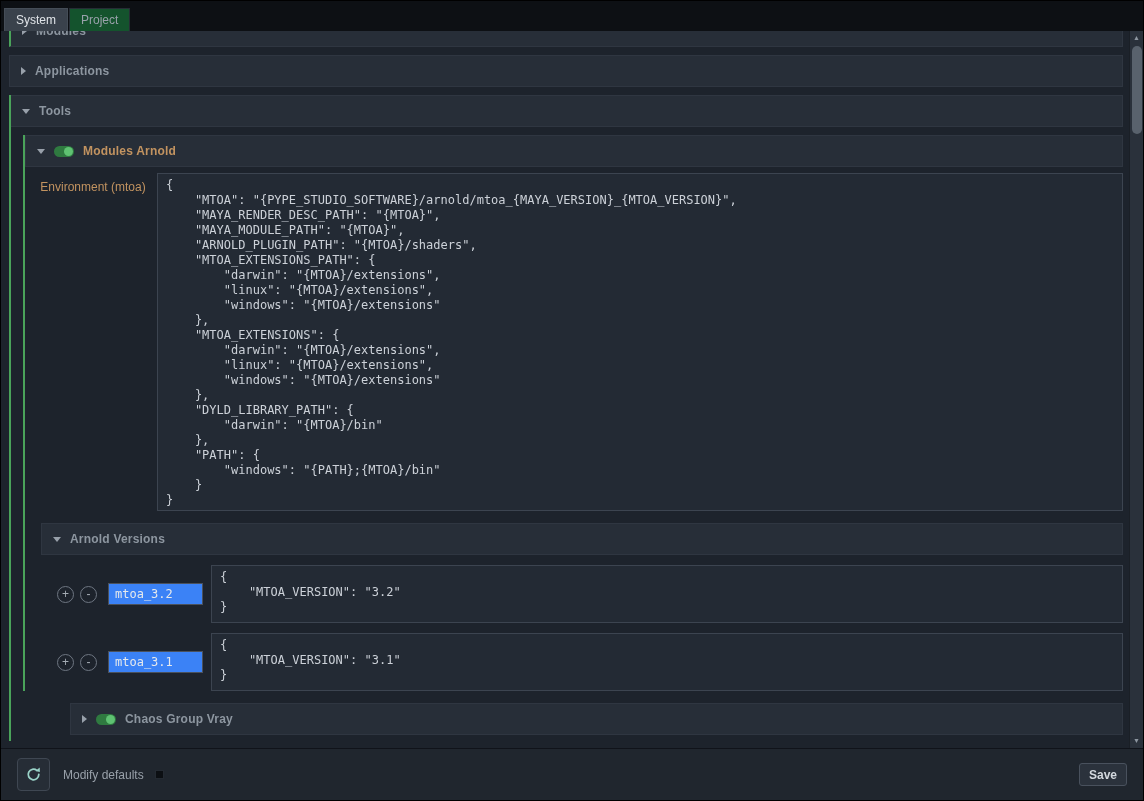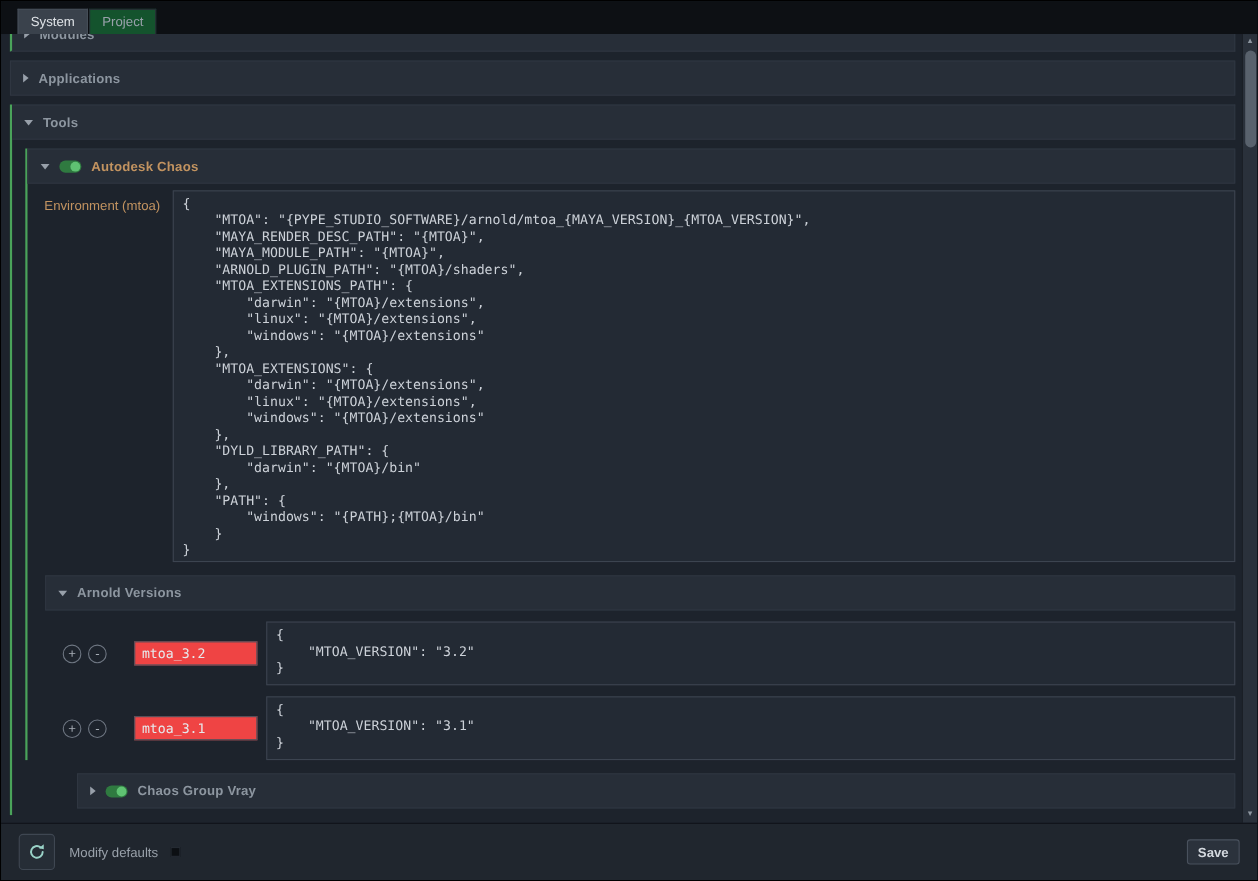--- a/index.html
+++ b/index.html
@@ -1,21 +1,21 @@
 <!DOCTYPE html>
 <html><head>
 <meta charset="utf-8">
 <style>
   * { margin:0; padding:0; box-sizing:border-box; }
   html,body { width:1144px; height:801px; overflow:hidden; }
   body { background:#14181d; font-family:"Liberation Sans", sans-serif; }
   .app { width:1144px; height:801px; display:flex; flex-direction:column; background:#1d232c; border:1px solid #000; }
 
   
-  .tabbar { height:30px; flex:none; background:#0d1014; display:flex; align-items:flex-end; padding-left:15px; gap:1px; }
+  .tabbar { height:30px; flex:none; background:#0d1014; display:flex; align-items:flex-end; padding-left:3px; gap:1px; }
   .tab { height:23px; padding:0 11px; display:flex; align-items:center; font-size:12px; color:#99a1ab; background:#14532d; border:1px solid #262d35; border-bottom:none; cursor:default; }
   .tab.active { background:#3a424c; color:#e0e4e8; border-color:#454d57; }
 
   
   .content-row { flex:1; display:flex; min-height:0; }
   .content { flex:1; overflow:hidden; padding:0 6px 0 8px; background:#1d232c; }
 
   .hdr { height:32px; background:#272e38; border:1px solid #2f3641; display:flex; align-items:center; gap:9px; padding:0 11px; margin-bottom:8px; }
   .hdr-label { font-size:12px; font-weight:bold; color:#8d96a0; letter-spacing:.2px;text-align:center; }
   .hdr-label.modified { color:#c29360; }
@@ -34,22 +34,22 @@
   textarea { background:#232a34; border:1px solid #3c4450; color:#ccd1d8;
              font-family:"DejaVu Sans Mono", monospace; font-size:12px; line-height:15px;
              padding:4px 8px; resize:none; white-space:pre; overflow:hidden; display:block; }
   .env-text { flex:1; height:338px; }
 
   .versions { margin-left:16px; margin-top:12px; }
   .versions > .hdr { margin-bottom:0; }
   .vrow { display:flex; align-items:center; gap:6px; margin-top:10px; padding-left:16px; }
   .circle-btn { width:17px; height:17px; flex:none; border-radius:50%; border:1px solid #6e7682;
                 color:#a6adb5; font-size:12px; line-height:14px; text-align:center; background:transparent; cursor:default; }
-  .vname { width:112px; height:22px; flex:none; background:#ef4444; border:1px solid #4a515c; color:#e6e9ec;
-           font-family:"DejaVu Sans Mono", monospace; font-size:12px; padding:0 6px; margin-left:19px; }
+  .vname { width:95px; height:22px; flex:none; background:#3b82f6; border:1px solid #4a515c; color:#e6e9ec;
+           font-family:"DejaVu Sans Mono", monospace; font-size:12px; padding:0 6px; margin-left:5px; }
   .vtext { flex:1; height:58px; margin-left:2px; }
 
   .vray-hdr { margin-top:12px; margin-bottom:2px;margin-left:47px; }
 
   
   .chev { width:0; height:0; flex:none; }
   .chev.down { border-left:4px solid transparent; border-right:4px solid transparent; border-top:5px solid #98a0aa; }
   .chev.right { border-top:4px solid transparent; border-bottom:4px solid transparent; border-left:5px solid #98a0aa; }
   .toggle { width:20px; height:11px; flex:none; border-radius:6px; background:#2f7a40; position:relative; }
   .toggle::after { content:""; position:absolute; right:1px; top:1px; width:9px; height:9px; border-radius:50%; background:#5fc272; }
@@ -104,21 +104,21 @@
           <span class="chev down"></span>
           <span class="hdr-label">Tools</span>
         </div>
 
         <div class="tools-body">
 
           <div class="arnold-group">
             <div class="hdr">
               <span class="chev down"></span>
               <span class="toggle"></span>
-              <span class="hdr-label modified">Autodesk Chaos</span>
+              <span class="hdr-label modified">Modules Arnold</span>
             </div>
 
             <div class="env-row">
               <div class="env-label">Environment (mtoa)</div>
               <textarea class="env-text" spellcheck="false" style="">{
     "MTOA": "{PYPE_STUDIO_SOFTWARE}/arnold/mtoa_{MAYA_VERSION}_{MTOA_VERSION}",
     "MAYA_RENDER_DESC_PATH": "{MTOA}",
     "MAYA_MODULE_PATH": "{MTOA}",
     "ARNOLD_PLUGIN_PATH": "{MTOA}/shaders",
     "MTOA_EXTENSIONS_PATH": {

